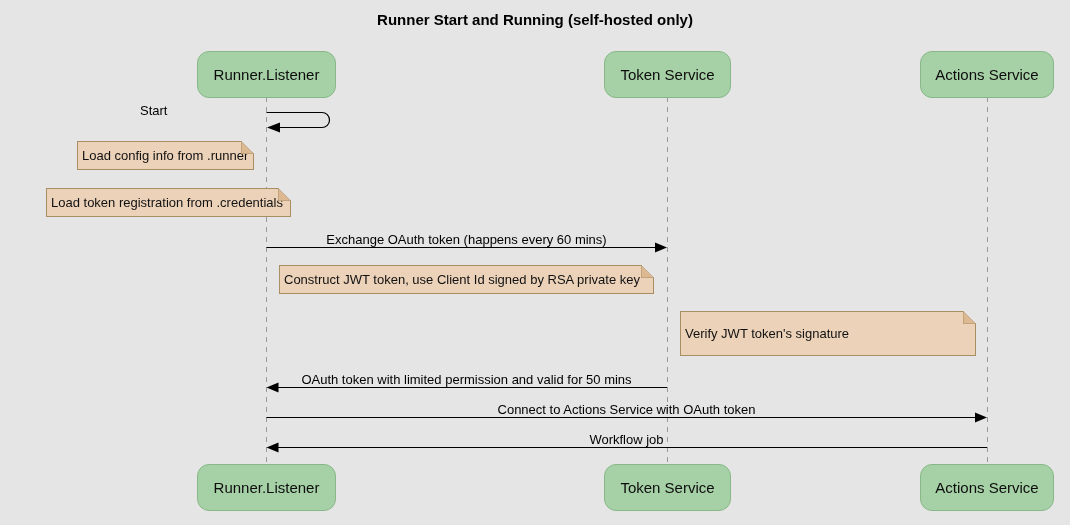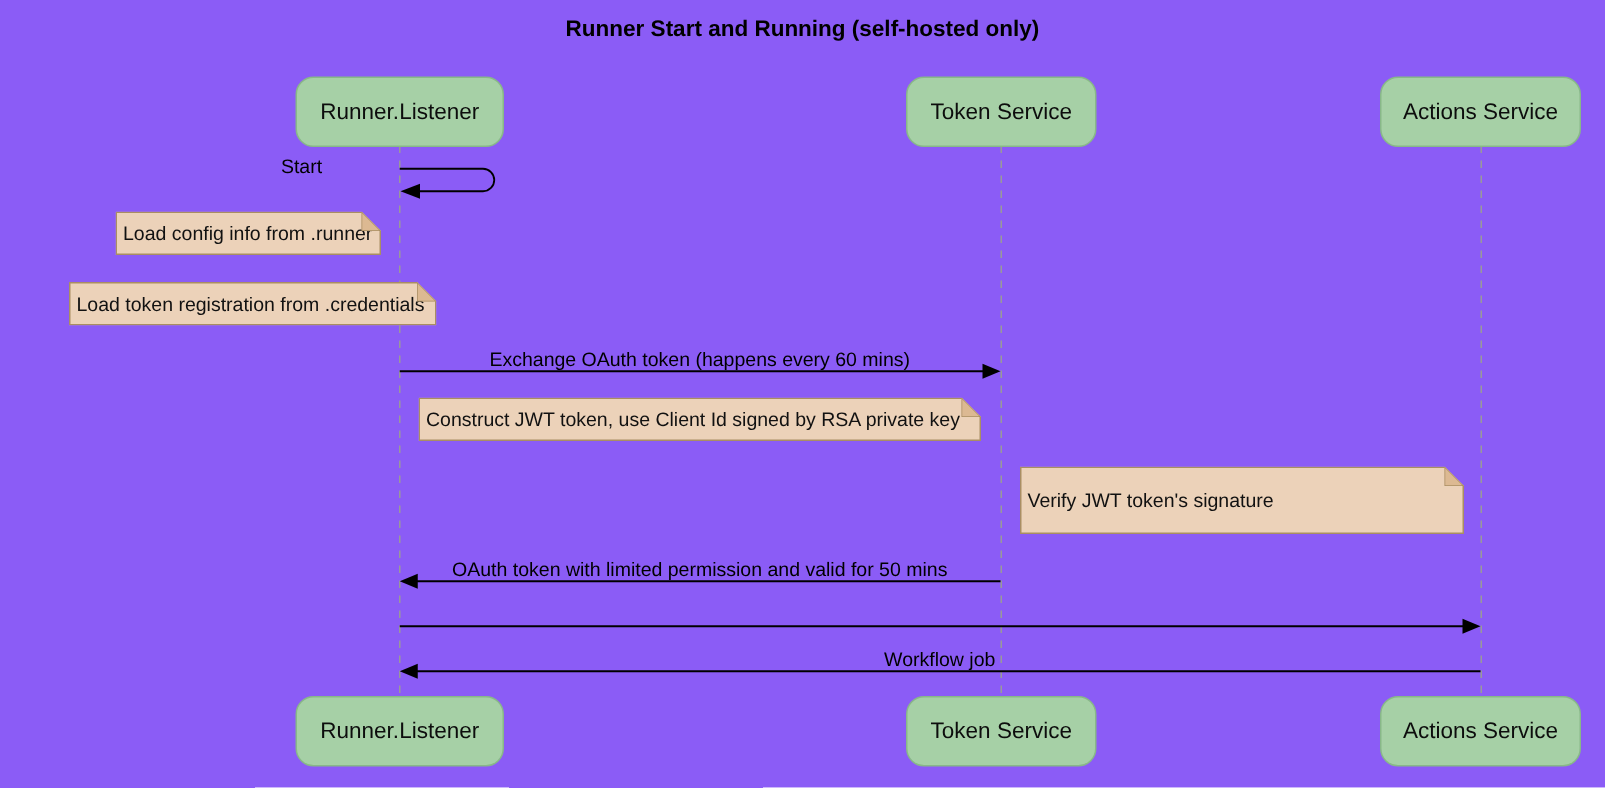--- a/index.html
+++ b/index.html
@@ -1,38 +1,38 @@
 <!DOCTYPE html>
 <html style="--participant-fill: #a6d0a6; --participant-border: #88b888; --note-fill: #ecd2b9; --note-border: #a98e63; --note-fold: #dcb992; --lifeline: #999999; --message: #000000;"><head>
 <meta charset="utf-8">
 <style>
   html, body { margin:0; padding:0; background:#ffffff; }
   .canvas {
-    position:relative; width:1070px; height:525px; background:#8b5cf6;
+    position:relative; width:1070px; height:525px; background:#e5e5e5;
     font-family:"Liberation Sans", sans-serif; color:#000; overflow:hidden;
   }
   .title {
     position:absolute; top:11px; left:0; width:1070px;
     text-align:center; font-size:15px; font-weight:bold;
   }
   .participant {
     position:absolute; height:47px; box-sizing:border-box;
     background:var(--participant-fill); border:1px solid var(--participant-border);
     border-radius:12px; display:flex; align-items:center; justify-content:center;
     font-size:15px; color:#0d0d0d;
   }
   .overlay { position:absolute; top:0; left:0; pointer-events:none; }
   .lifeline { stroke:var(--lifeline); stroke-width:1; stroke-dasharray:5 5; fill:none; }
   .msg-line { stroke:var(--message); stroke-width:1.2; fill:none; }
   .arrowhead { fill:var(--message); stroke:none; }
   .msg-label {
     position:absolute; font-size:13px; line-height:15px; color:#000;
     text-align:center; white-space:nowrap;
   }
-  .msg-label.right-align { text-align:center; }
+  .msg-label.right-align { text-align:left; }
   .note {
     position:absolute; box-sizing:border-box;
     background:var(--note-fill); border:1px solid var(--note-border);
     font-size:13px; line-height:17px; color:#111;
     padding:0 4px; display:flex; flex-direction:column; justify-content:center;
     clip-path: polygon(0 0, calc(100% - 13px) 0, 100% 13px, 100% 100%, 0 100%);
     white-space:nowrap;
   }
   .note-fold { position:absolute; top:-1px; right:-1px; width:13px; height:13px; }
   .note-fold polygon { fill:var(--note-fold); stroke:var(--note-border); stroke-width:1; }
@@ -81,20 +81,21 @@
   <div class="participant" style="left:604px; top:464px; width:127px;">
     <span>Token Service</span>
   </div>
   <div class="participant" style="left:920px; top:464px; width:134px;">
     <span>Actions Service</span>
   </div>
 
   <div class="msg-label right-align" style="left:140px; top:103px; width:122px;">Start</div>
   <div class="msg-label" style="left:266px; top:232px; width:401px;">Exchange OAuth token (happens every 60 mins)</div>
   <div class="msg-label" style="left:266px; top:372px; width:401px;">OAuth token with limited permission and valid for 50 mins</div>
+  <div class="msg-label" style="left:266px; top:402px; width:721px;">Connect to Actions Service with OAuth token</div>
   <div class="msg-label" style="left:266px; top:432px; width:721px;">Workflow job</div>
 
   <div class="note" style="left:77px; top:141px; width:177px; height:29px;">
     <span>Load config info from .runner</span>
     <svg class="note-fold" viewBox="0 0 13 13">
         <polygon points="0,0 13,13 0,13"></polygon>
       </svg>
   </div>
   <div class="note" style="left:10px; top:188px; width:245px; height:29px;margin-left:36px;">
     <span>Load token registration from .credentials</span>

